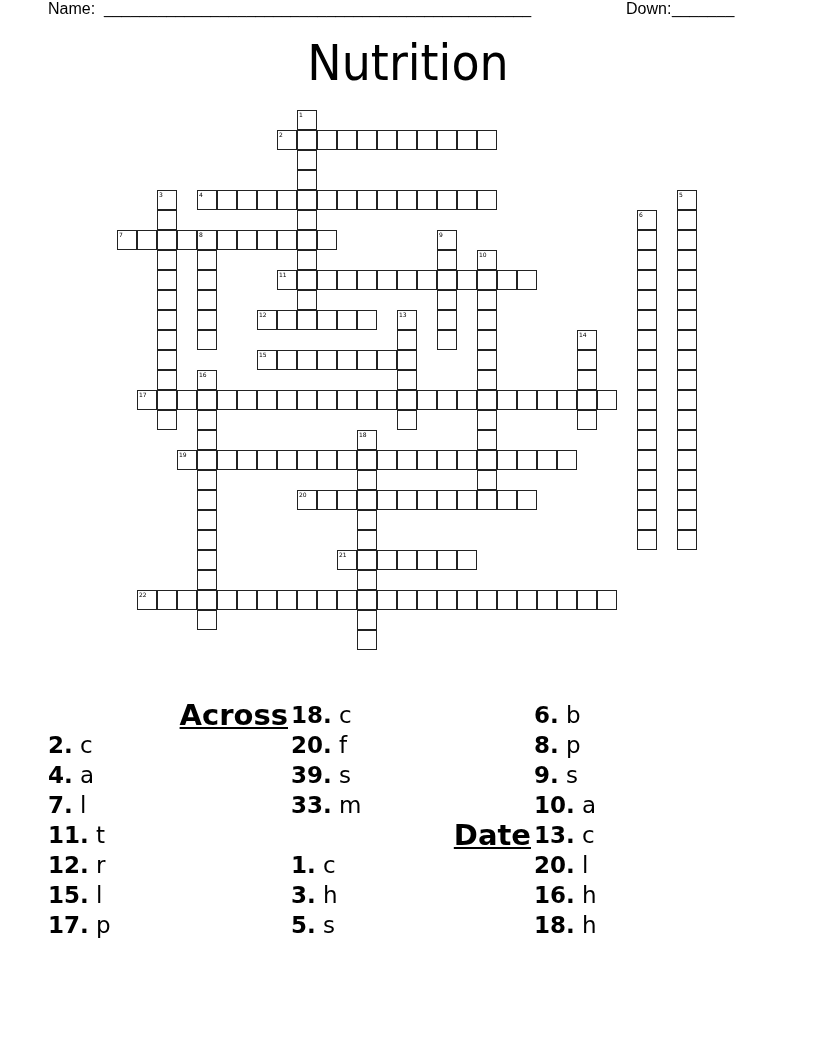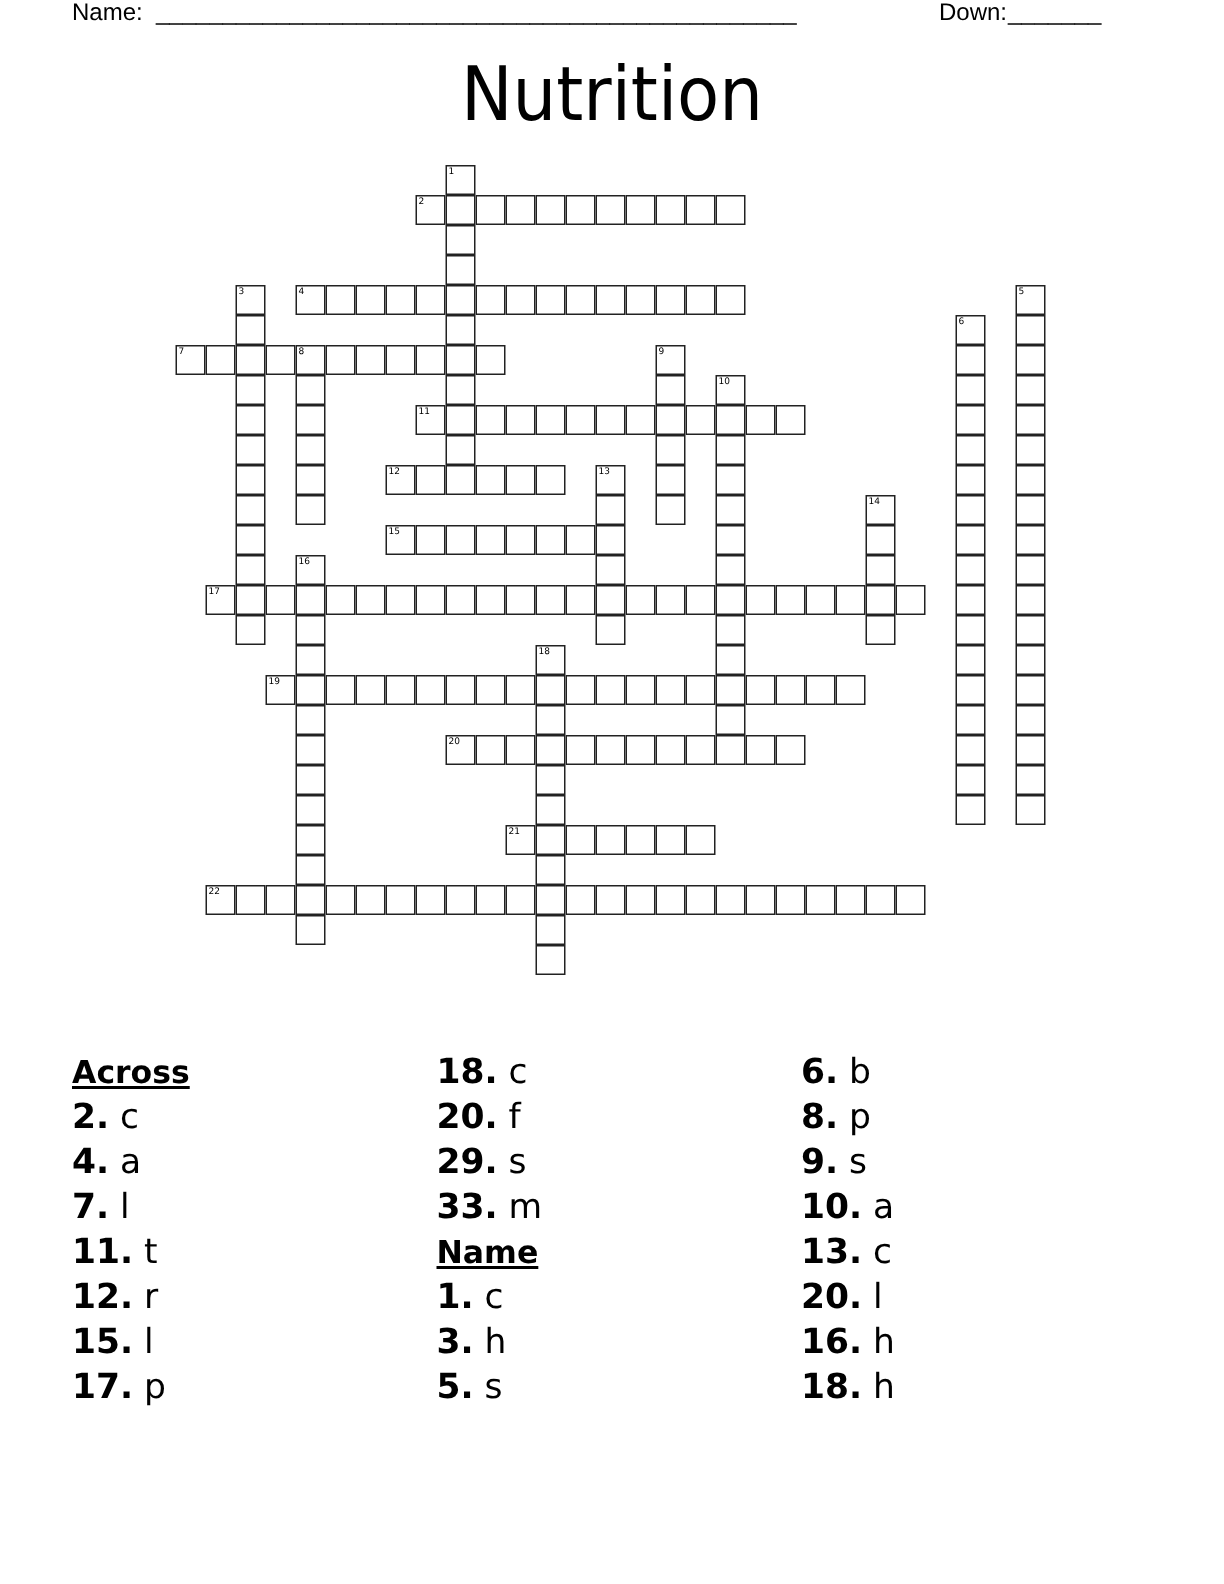--- a/index.html
+++ b/index.html
@@ -10,21 +10,21 @@
   .date-label { position: absolute; left: 578px; top: 0; }
   .date-blank { position: absolute; left: 624px; top: 0; }
   .title { position: absolute; top: 32px; left: 0; width: 816px; text-align: center; font-size: 50px; line-height: 62px; font-family: "DejaVu Sans", sans-serif; font-weight: normal; transform: scaleX(0.92); }
   .grid { position: absolute; left: 0; top: 0; width: 816px; height: 680px; }
   .cell { position: absolute; width: 20px; height: 20px; box-sizing: border-box; border: 1.2px solid #222; background: #fff; }
   .cell .num { position: absolute; left: 1px; top: 0px; font-size: 6px; line-height: 7px; font-family: "DejaVu Sans", sans-serif; color: #000; }
   .clues { position: absolute; top: 700px; left: 48px; width: 720px; }
   .col { position: absolute; top: 0; width: 240px; }
   .clue-line { font-size: 23px; line-height: 30px; height: 30px; white-space: nowrap; }
   .clue-line .n { font-weight: bold; }
-  .heading { font-size: 21px; line-height: 30px; height: 30px; font-weight: bold; text-decoration: underline; }
+  .heading { font-size: 29px; line-height: 30px; height: 30px; font-weight: bold; text-decoration: underline; text-align: right; }
 </style>
 </head>
 <body>
 
 <div class="header-line">
   <span class="name-label">Name:</span>
   <span class="name-blank">________________________________________________</span>
   <span class="date-label">Down:</span>
   <span class="date-blank">_______</span>
 </div>
@@ -331,23 +331,23 @@
     <div class="clue-line"><span class="n">4.</span> <span>a</span></div>
     <div class="clue-line"><span class="n">7.</span> <span>l</span></div>
     <div class="clue-line"><span class="n">11.</span> <span>t</span></div>
     <div class="clue-line"><span class="n">12.</span> <span>r</span></div>
     <div class="clue-line"><span class="n">15.</span> <span>l</span></div>
     <div class="clue-line"><span class="n">17.</span> <span>p</span></div>
   </div>
   <div class="col" style="left:243px;">
     <div class="clue-line"><span class="n">18.</span> <span>c</span></div>
     <div class="clue-line"><span class="n">20.</span> <span>f</span></div>
-    <div class="clue-line"><span class="n">29.</span> <span>s</span></div>
+    <div class="clue-line"><span class="n">39.</span> <span>s</span></div>
     <div class="clue-line"><span class="n">33.</span> <span>m</span></div>
-    <div class="heading">Name</div>
+    <div class="heading">Date</div>
     <div class="clue-line"><span class="n">1.</span> <span>c</span></div>
     <div class="clue-line"><span class="n">3.</span> <span>h</span></div>
     <div class="clue-line"><span class="n">5.</span> <span>s</span></div>
   </div>
   <div class="col" style="left:486px;">
     <div class="clue-line"><span class="n">6.</span> <span>b</span></div>
     <div class="clue-line"><span class="n">8.</span> <span>p</span></div>
     <div class="clue-line"><span class="n">9.</span> <span>s</span></div>
     <div class="clue-line"><span class="n">10.</span> <span>a</span></div>
     <div class="clue-line"><span class="n">13.</span> <span>c</span></div>

